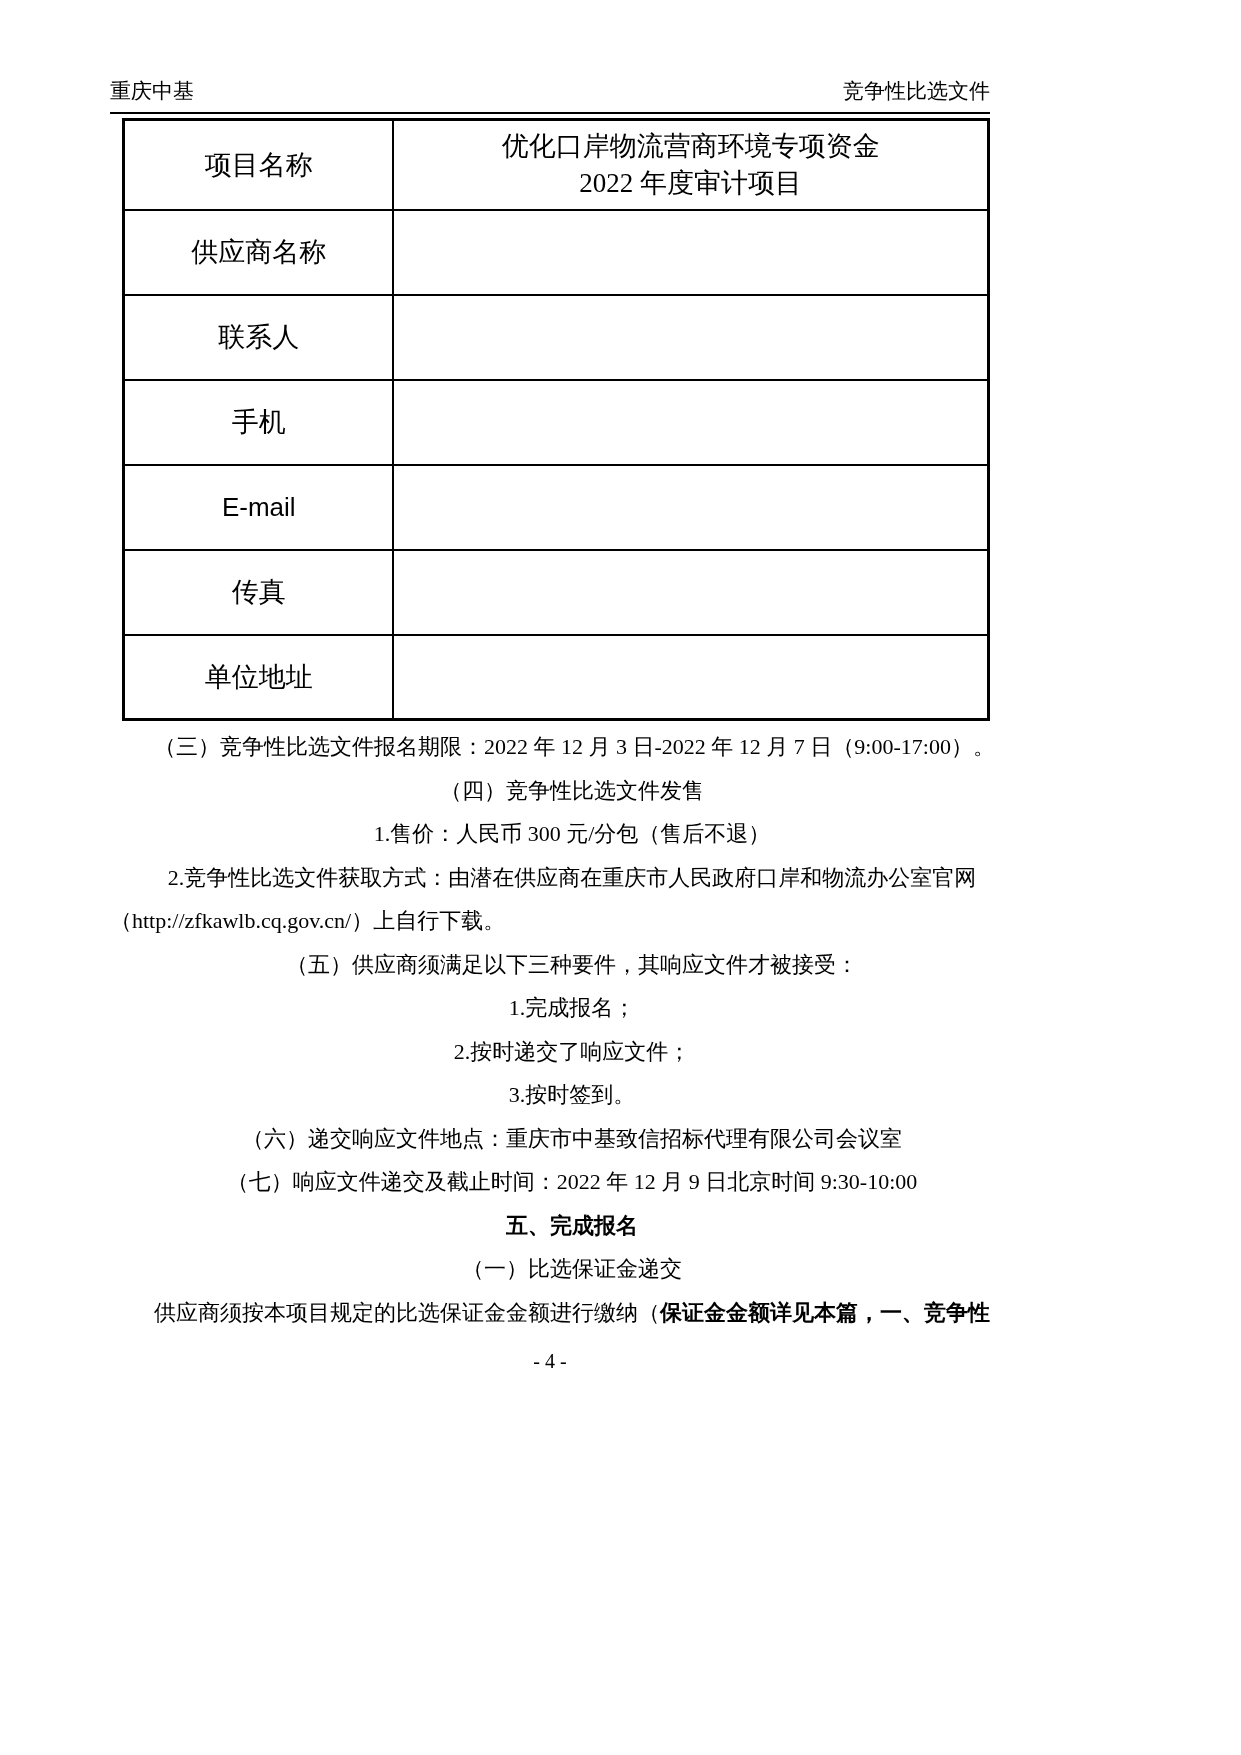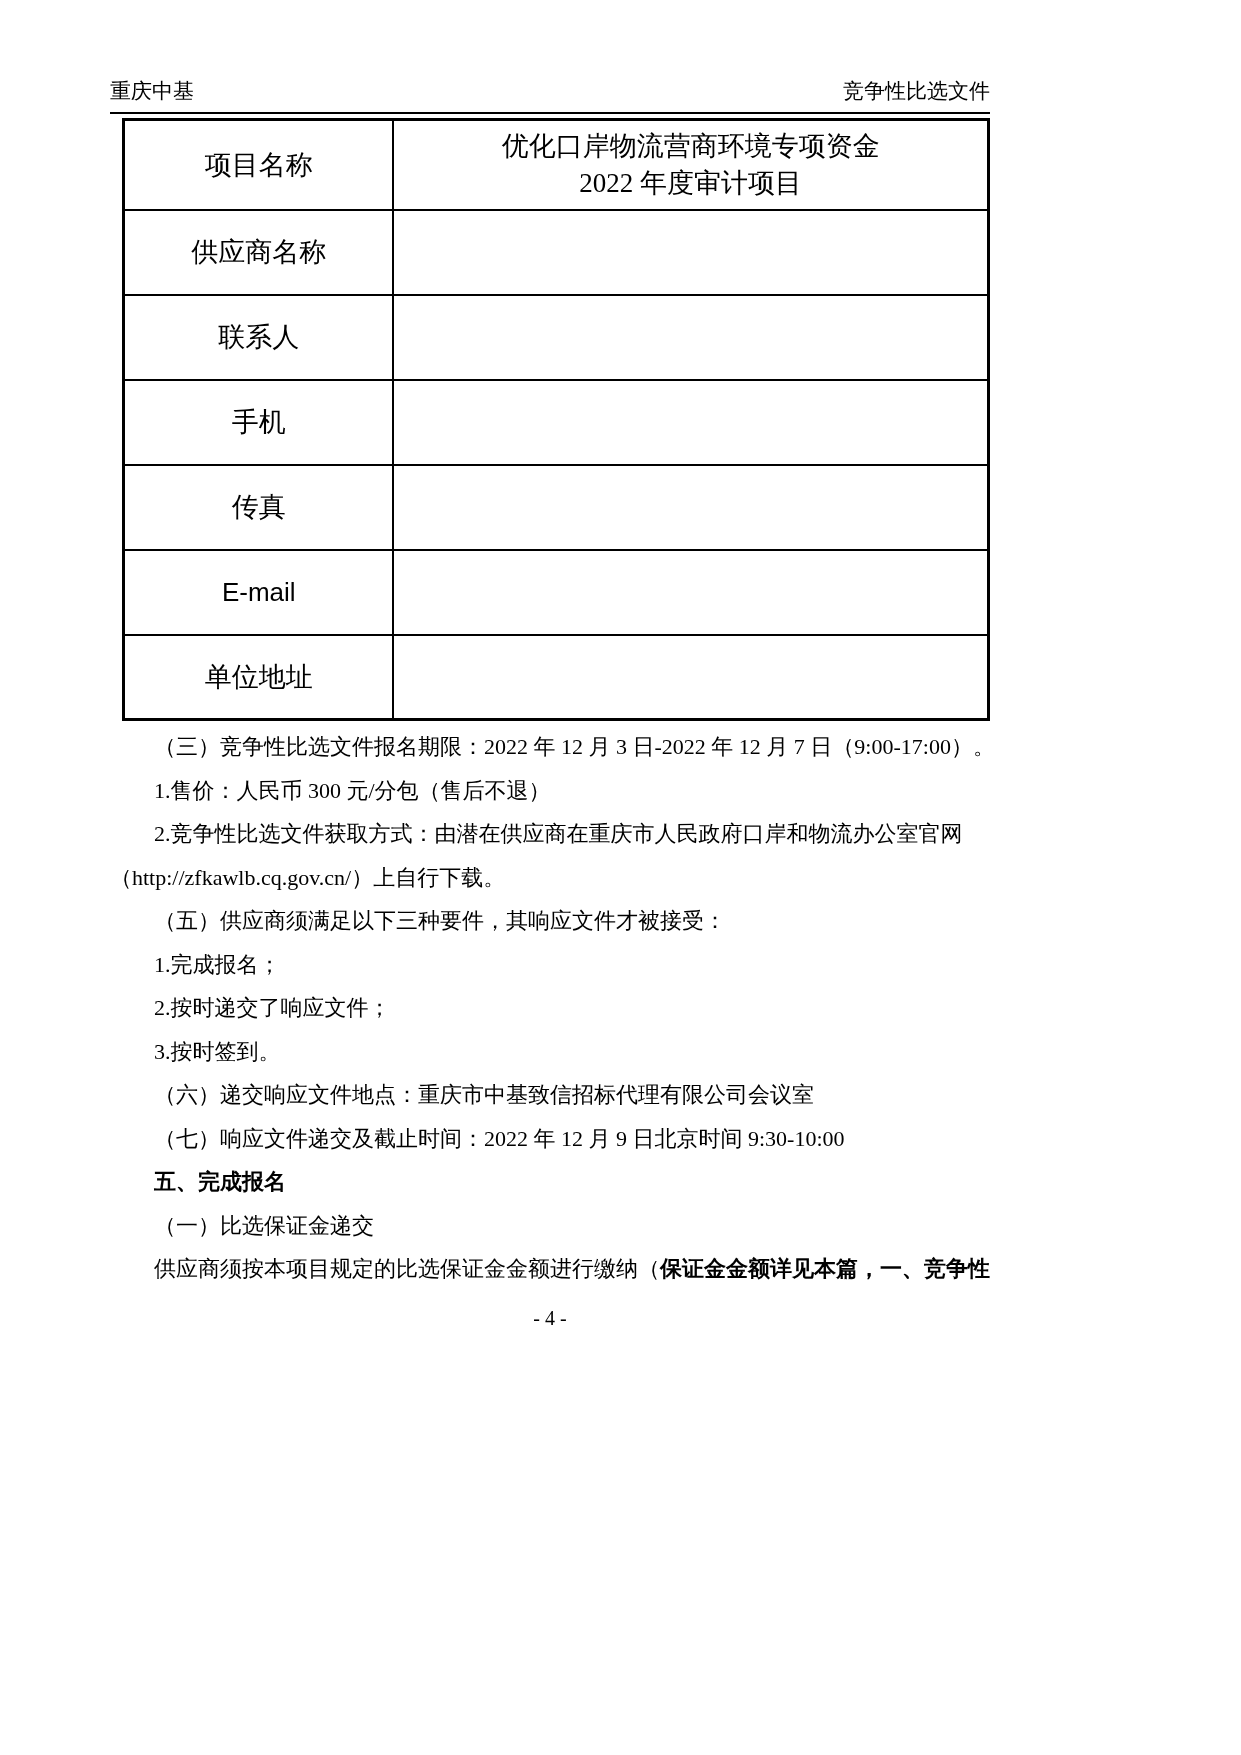--- a/index.html
+++ b/index.html
@@ -52,21 +52,21 @@
   .row-std { height: 85px; }
   .value-line { line-height: 37px; }
   .body-text {
     margin-top: 4px;
     font-size: 22px;
   }
   .line {
     line-height: 43.5px;
     white-space: nowrap;
   }
-  .indent { padding-left: 44px; }
+  .indent { padding-left: 44px; text-align: center; }
   .bold { font-weight: bold; }
   .footer {
     margin-top: 16px;
     text-align: center;
     font-size: 20px;
   }
 </style>
 </head>
 <body>
 
@@ -92,36 +92,37 @@
     </tr>
     <tr class="row-std">
       <td class="label-cell">联系人</td>
       <td class="value-cell"></td>
     </tr>
     <tr class="row-std">
       <td class="label-cell">手机</td>
       <td class="value-cell"></td>
     </tr>
     <tr class="row-std">
-      <td class="label-cell">传真</td>
+      <td class="label-cell latin-label">E-mail</td>
       <td class="value-cell"></td>
     </tr>
     <tr class="row-std">
-      <td class="label-cell latin-label">E-mail</td>
+      <td class="label-cell">传真</td>
       <td class="value-cell"></td>
     </tr>
     <tr class="row-std">
       <td class="label-cell">单位地址</td>
       <td class="value-cell"></td>
     </tr>
   </tbody>
     </table>
 
   <div class="body-text">
     <div class="line indent">（三）竞争性比选文件报名期限：2022 年 12 月 3 日-2022 年 12 月 7 日（9:00-17:00）。</div>
+    <div class="line indent">（四）竞争性比选文件发售</div>
     <div class="line indent">1.售价：人民币 300 元/分包（售后不退）</div>
     <div class="line indent">2.竞争性比选文件获取方式：由潜在供应商在重庆市人民政府口岸和物流办公室官网</div>
     <div class="line">（http://zfkawlb.cq.gov.cn/）上自行下载。</div>
     <div class="line indent">（五）供应商须满足以下三种要件，其响应文件才被接受：</div>
     <div class="line indent">1.完成报名；</div>
     <div class="line indent">2.按时递交了响应文件；</div>
     <div class="line indent">3.按时签到。</div>
     <div class="line indent">（六）递交响应文件地点：重庆市中基致信招标代理有限公司会议室</div>
     <div class="line indent">（七）响应文件递交及截止时间：2022 年 12 月 9 日北京时间 9:30-10:00</div>
     <div class="line indent bold">五、完成报名</div>

